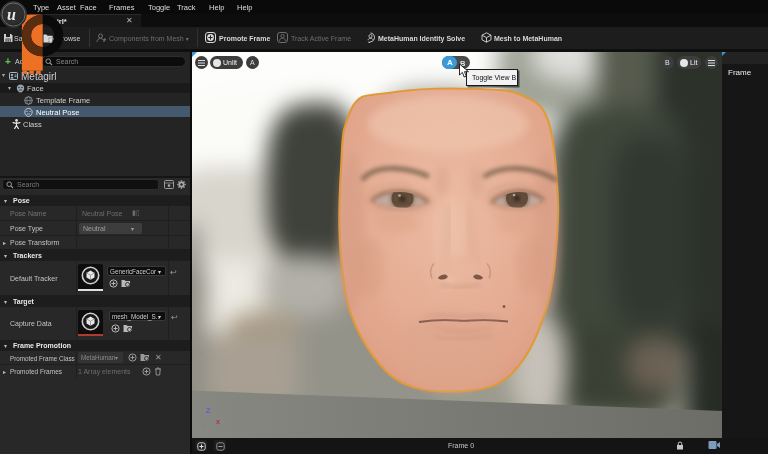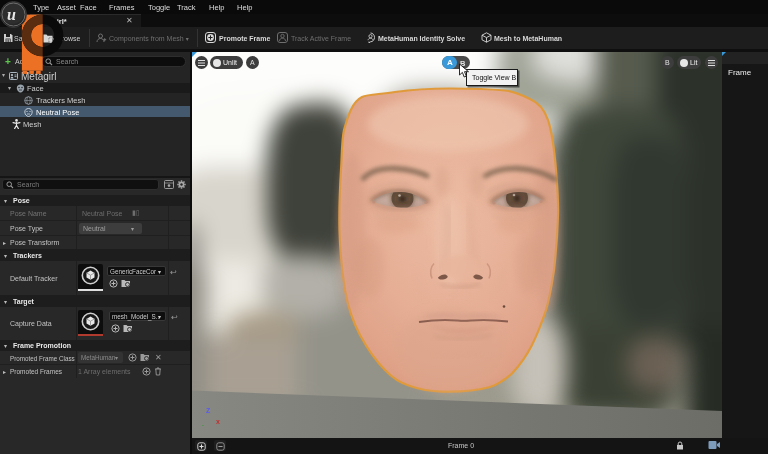--- a/index.html
+++ b/index.html
@@ -115,34 +115,34 @@
     <circle cx="3" cy="3.5" r="0.7" fill="#1a1a1a"></circle>
     <circle cx="6" cy="3.5" r="0.7" fill="#1a1a1a"></circle>
     <path d="M3 6h3" stroke="#1a1a1a" stroke-width="0.7"></path>
   </svg>
 <div class="abs" style="left:27px;top:84px;font-size:7.5px;color:#cfcfcf">Face</div>
 <svg class="abs" style="left:24px;top:96px" width="9" height="9" viewBox="0 0 9 9">
     <circle cx="4.5" cy="4.5" r="3.8" fill="none" stroke="#9aa4ad" stroke-width="0.8"></circle>
     <ellipse cx="4.5" cy="4.5" rx="1.7" ry="3.8" fill="none" stroke="#9aa4ad" stroke-width="0.6"></ellipse>
     <line x1="0.7" y1="4.5" x2="8.3" y2="4.5" stroke="#9aa4ad" stroke-width="0.6"></line>
   </svg>
-<div class="abs" style="left:36px;top:96px;font-size:7.5px;color:#cfcfcf">Trackers Mesh</div>
+<div class="abs" style="left:36px;top:96px;font-size:7.5px;color:#cfcfcf">Template Frame</div>
 <div class="abs" style="left:0;top:106px;width:190px;height:11px;background:#44596e"></div>
 <svg class="abs" style="left:24px;top:108px" width="9" height="9" viewBox="0 0 9 9">
     <path d="M4.5 0.5c2.2 0 3.7 1.5 3.7 3.5S6.5 8.5 4.5 8.5 0.8 6 0.8 4 2.3 0.5 4.5 0.5z" fill="none" stroke="#dfe5ea" stroke-width="0.8"></path>
     <circle cx="3" cy="3.5" r="0.6" fill="#dfe5ea"></circle>
     <circle cx="6" cy="3.5" r="0.6" fill="#dfe5ea"></circle>
     <path d="M3 6h3" stroke="#dfe5ea" stroke-width="0.7"></path>
   </svg>
 <div class="abs" style="left:36px;top:108px;font-size:7.5px;color:#fff">Neutral Pose</div>
 <svg class="abs" style="left:12px;top:119px" width="9" height="10" viewBox="0 0 9 10">
     <circle cx="4.5" cy="1.4" r="1.3" fill="#e8e8e8"></circle>
     <path d="M4.5 3.2v3.2M1 3.6l3.5 0.8 3.5-0.8M4.5 6.4L2.6 9.6M4.5 6.4l1.9 3.2" stroke="#e8e8e8" stroke-width="1.1" fill="none" stroke-linecap="round"></path>
   </svg>
-<div class="abs" style="left:23px;top:120px;font-size:7.5px;color:#cfcfcf">Mesh</div>
+<div class="abs" style="left:23px;top:120px;font-size:7.5px;color:#cfcfcf">Class</div>
 
 <div class="abs" style="left:0;top:176px;width:190px;height:278px;background:#282828;border-top:2px solid #151515"></div>
 <div class="abs" style="left:2px;top:179px;width:157px;height:11px;background:#101010;border-radius:3px;border:1px solid #2e2e2e"></div>
 <svg class="abs" style="left:6px;top:181px" width="8" height="8" viewBox="0 0 8 8">
     <circle cx="3.2" cy="3.2" r="2.3" fill="none" stroke="#999" stroke-width="1"></circle>
     <line x1="4.9" y1="4.9" x2="7" y2="7" stroke="#999" stroke-width="1.1"></line>
   </svg>
 <div class="abs" style="left:17px;top:181px;font-size:7px;color:#7c7c7c">Search</div>
 <svg class="abs" style="left:164px;top:180px" width="10" height="9" viewBox="0 0 10 9">
     <rect x="0.5" y="0.5" width="9" height="8" rx="1" fill="none" stroke="#a8a8a8" stroke-width="0.9"></rect>

